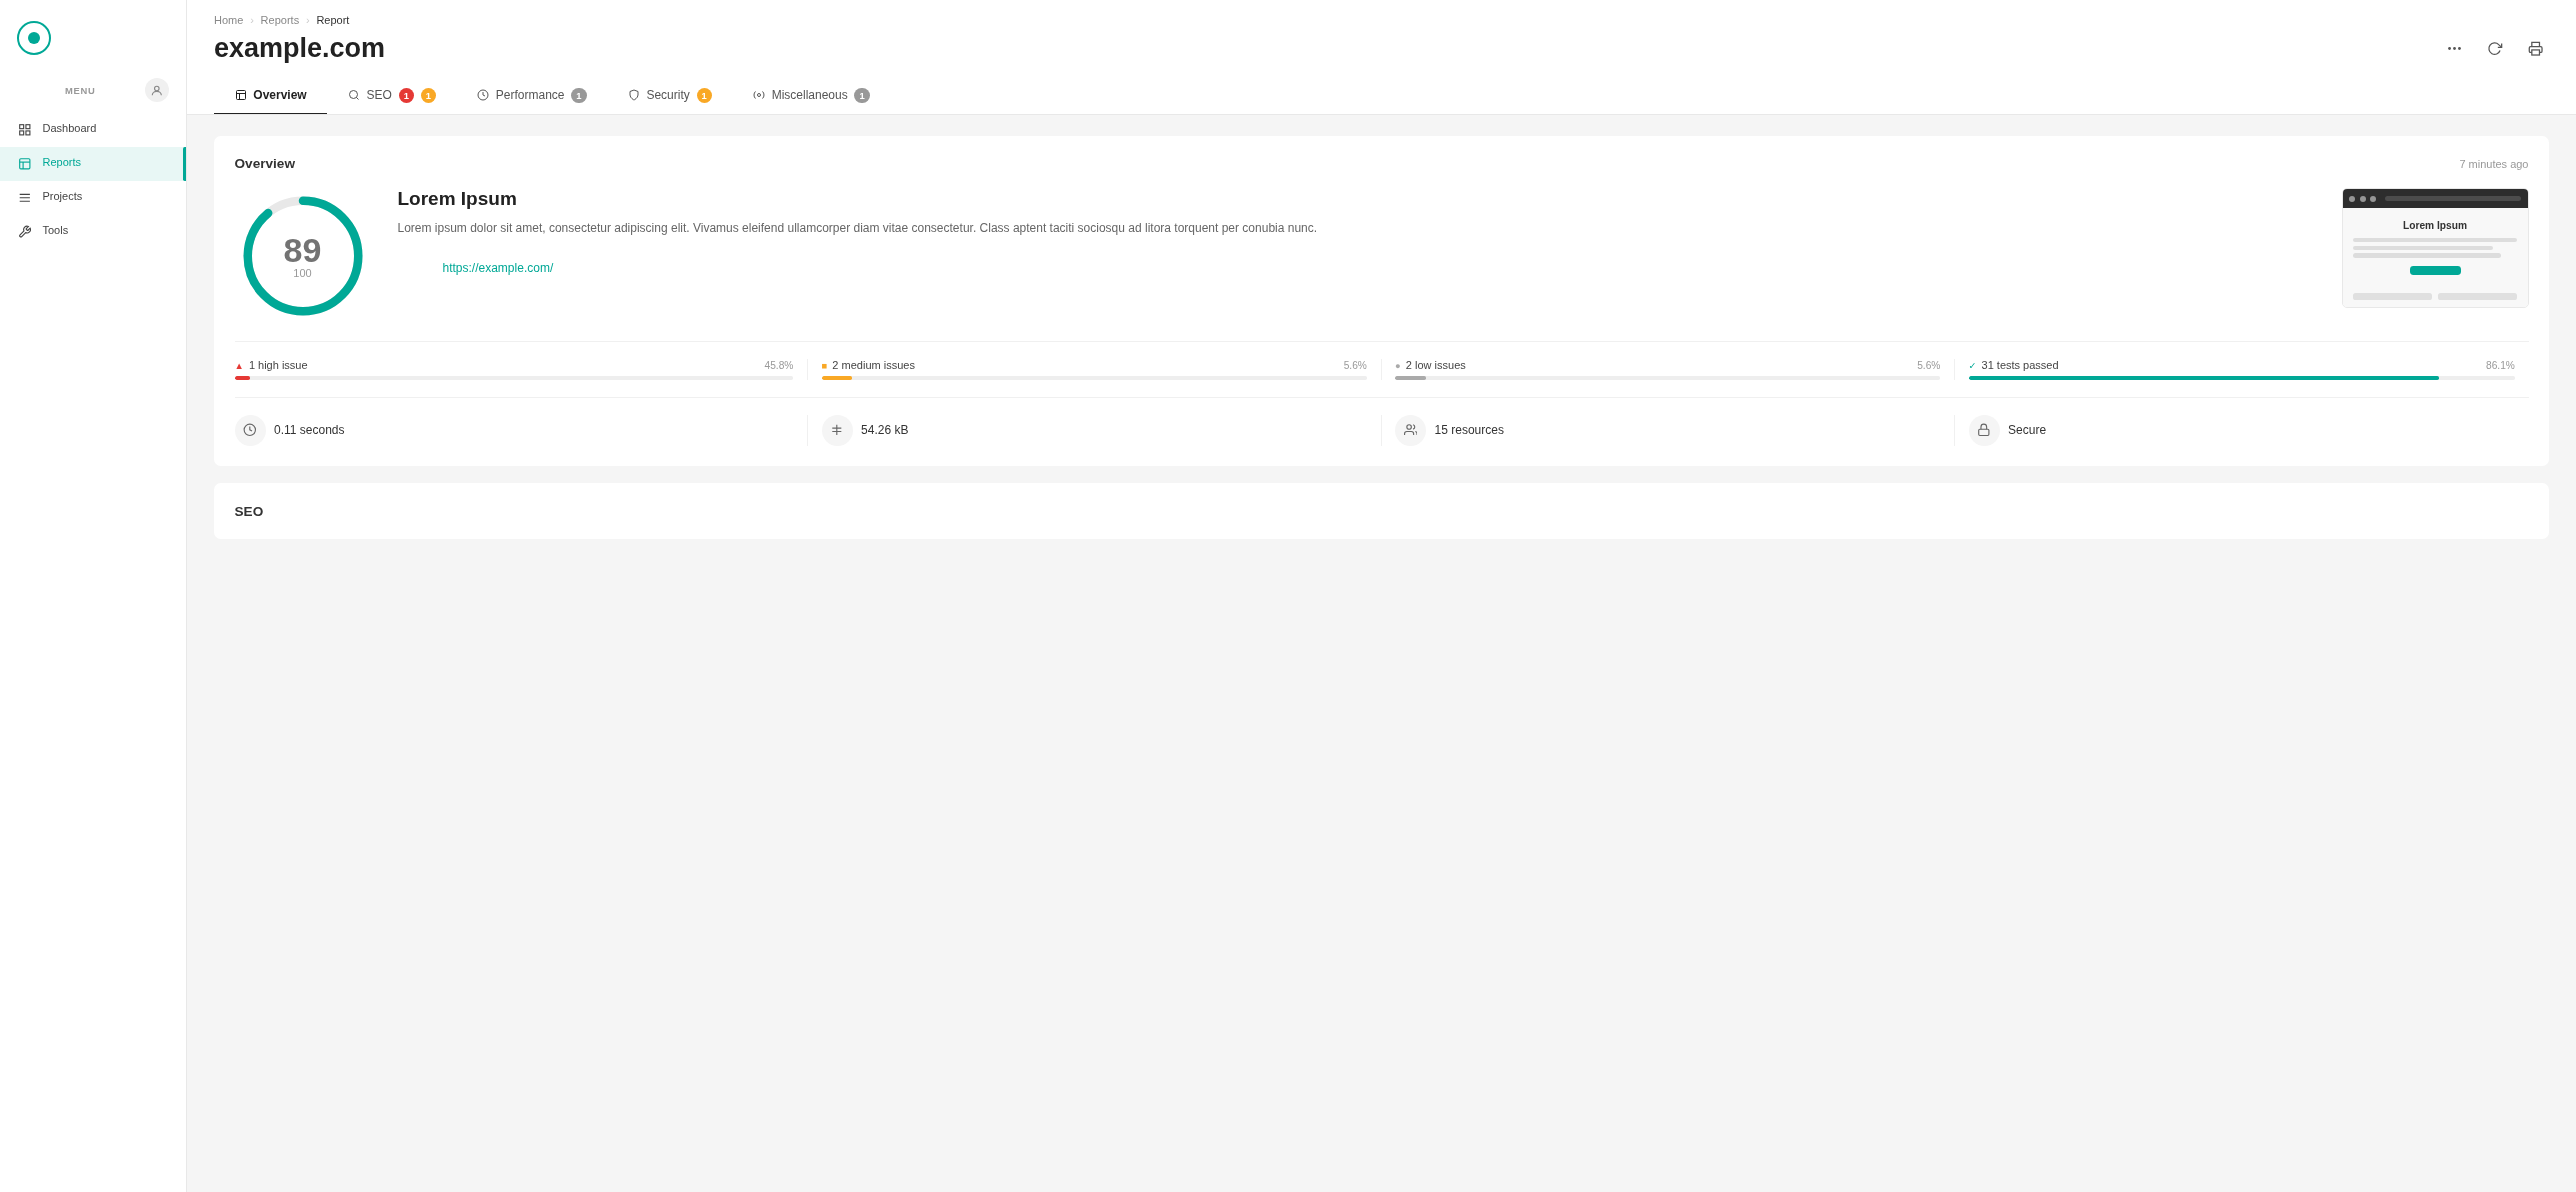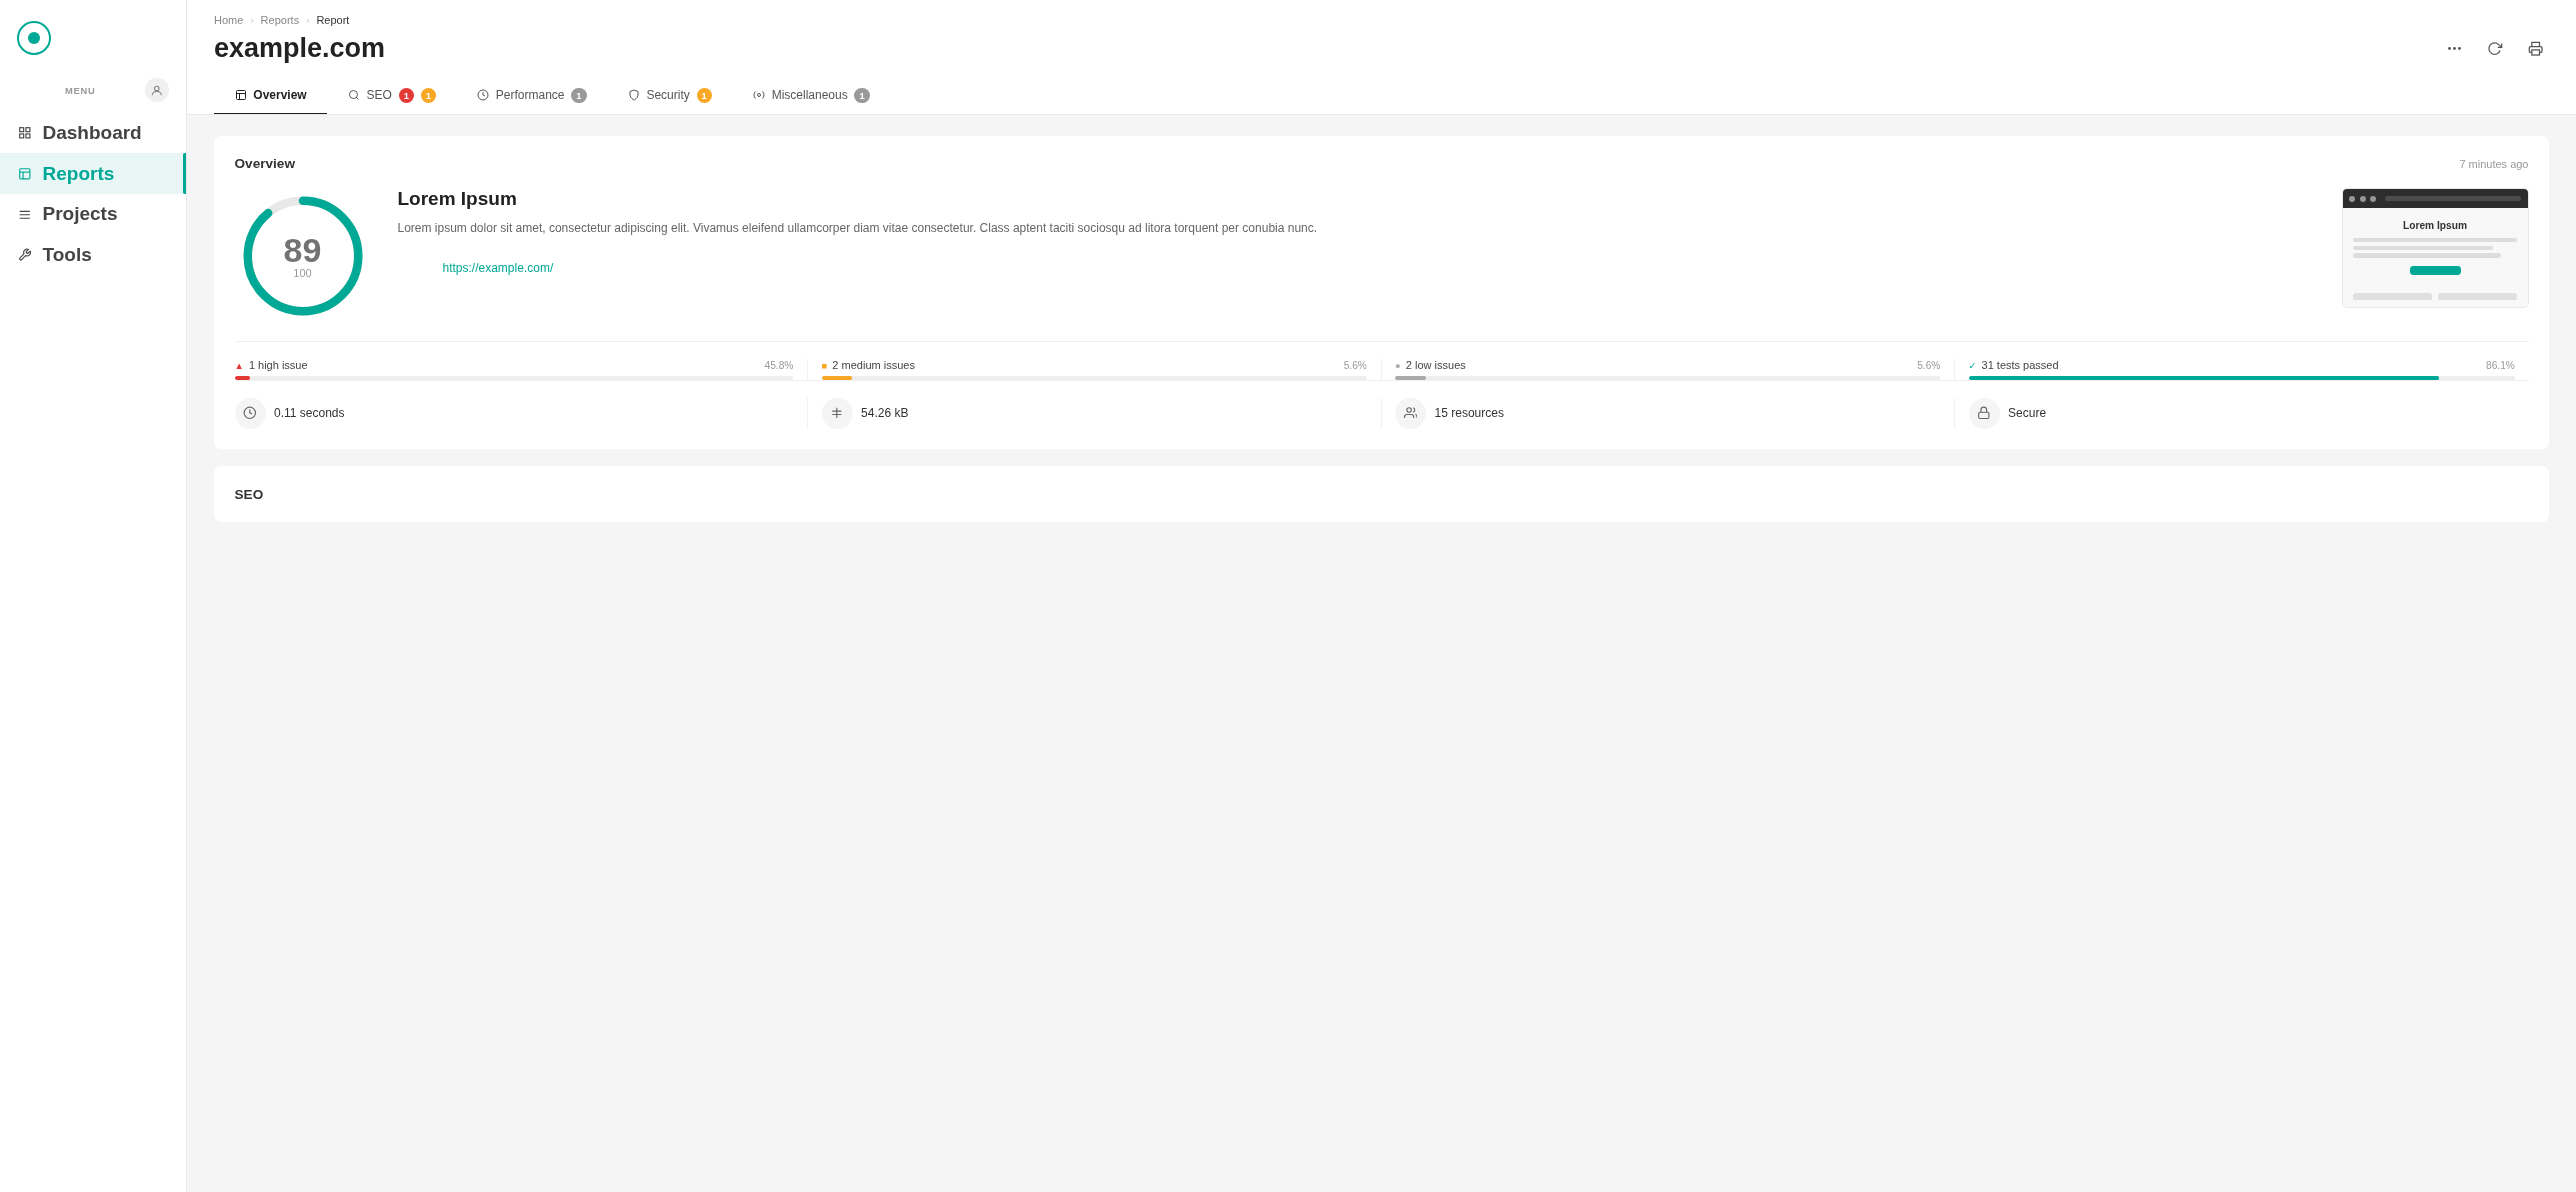--- a/index.html
+++ b/index.html
@@ -53,28 +53,28 @@
       height: 24px;
       border-radius: 50%;
       background: #f0f0f0;
       display: flex;
       align-items: center;
       justify-content: center;
       cursor: pointer;
     }
     .nav-item {
       display: flex;
-      align-items: center;
+      align-items: flex-start;
       padding: 9.4px 17px;
       cursor: pointer;
       border-radius: 0;
       gap: 10.2px;
       color: #444;
-      font-size: 19px;
-      font-weight: 700;
+      font-size: 11px;
+      font-weight: 400;
       position: relative;
     }
     .nav-item.active {
       background: #e8f7f5;
       color: #00a896;
     }
     .nav-item.active::after {
       content: '';
       position: absolute;
       right: 0;
@@ -367,20 +367,21 @@
       border-radius: 1.7px;
     }
 
     
     .stats-row {
       display: grid;
       grid-template-columns: 1fr 1fr 1fr 1fr;
       gap: 0;
       border-top: 0.9px solid #f0f0f0;
       padding-top: 17px;
+      margin-top: 17px;
     }
     .stat-item {
       display: flex;
       align-items: center;
       gap: 8.5px;
       padding: 0 13.6px;
       border-right: 0.9px solid #f0f0f0;
     }
     .stat-item:first-child { padding-left: 0; }
     .stat-item:last-child { border-right: none; }

